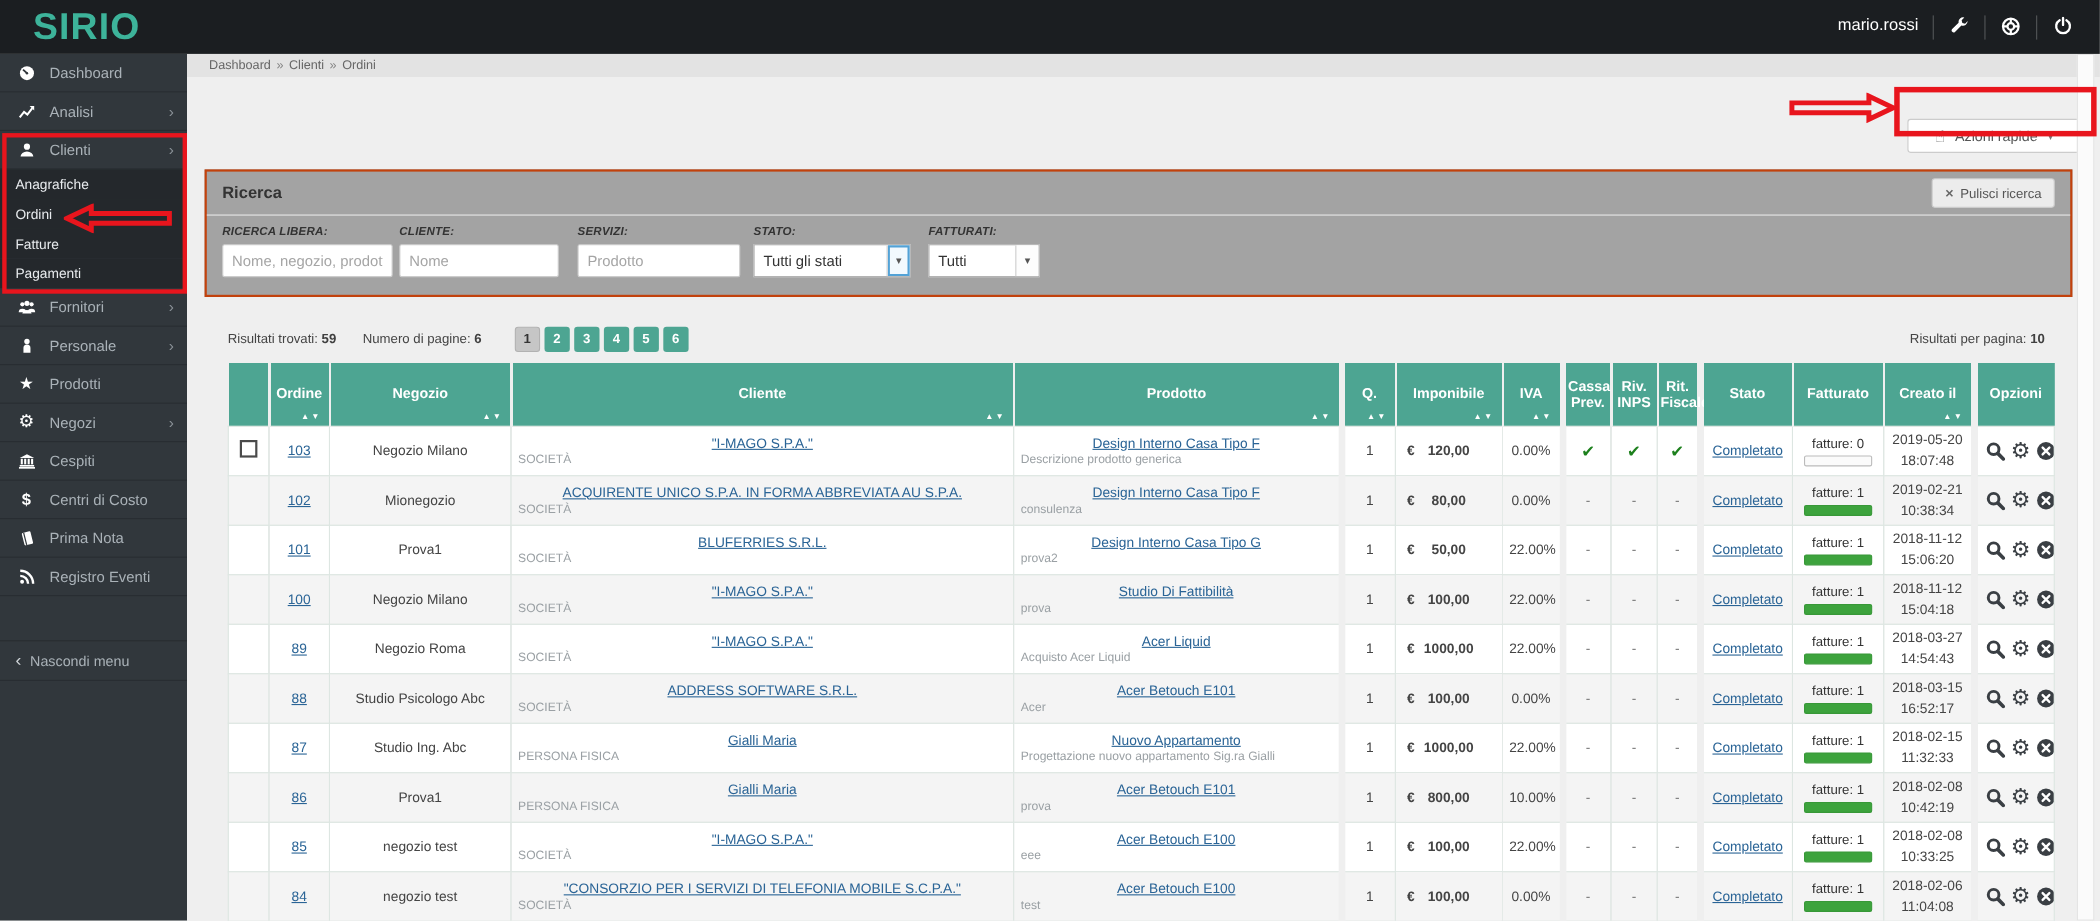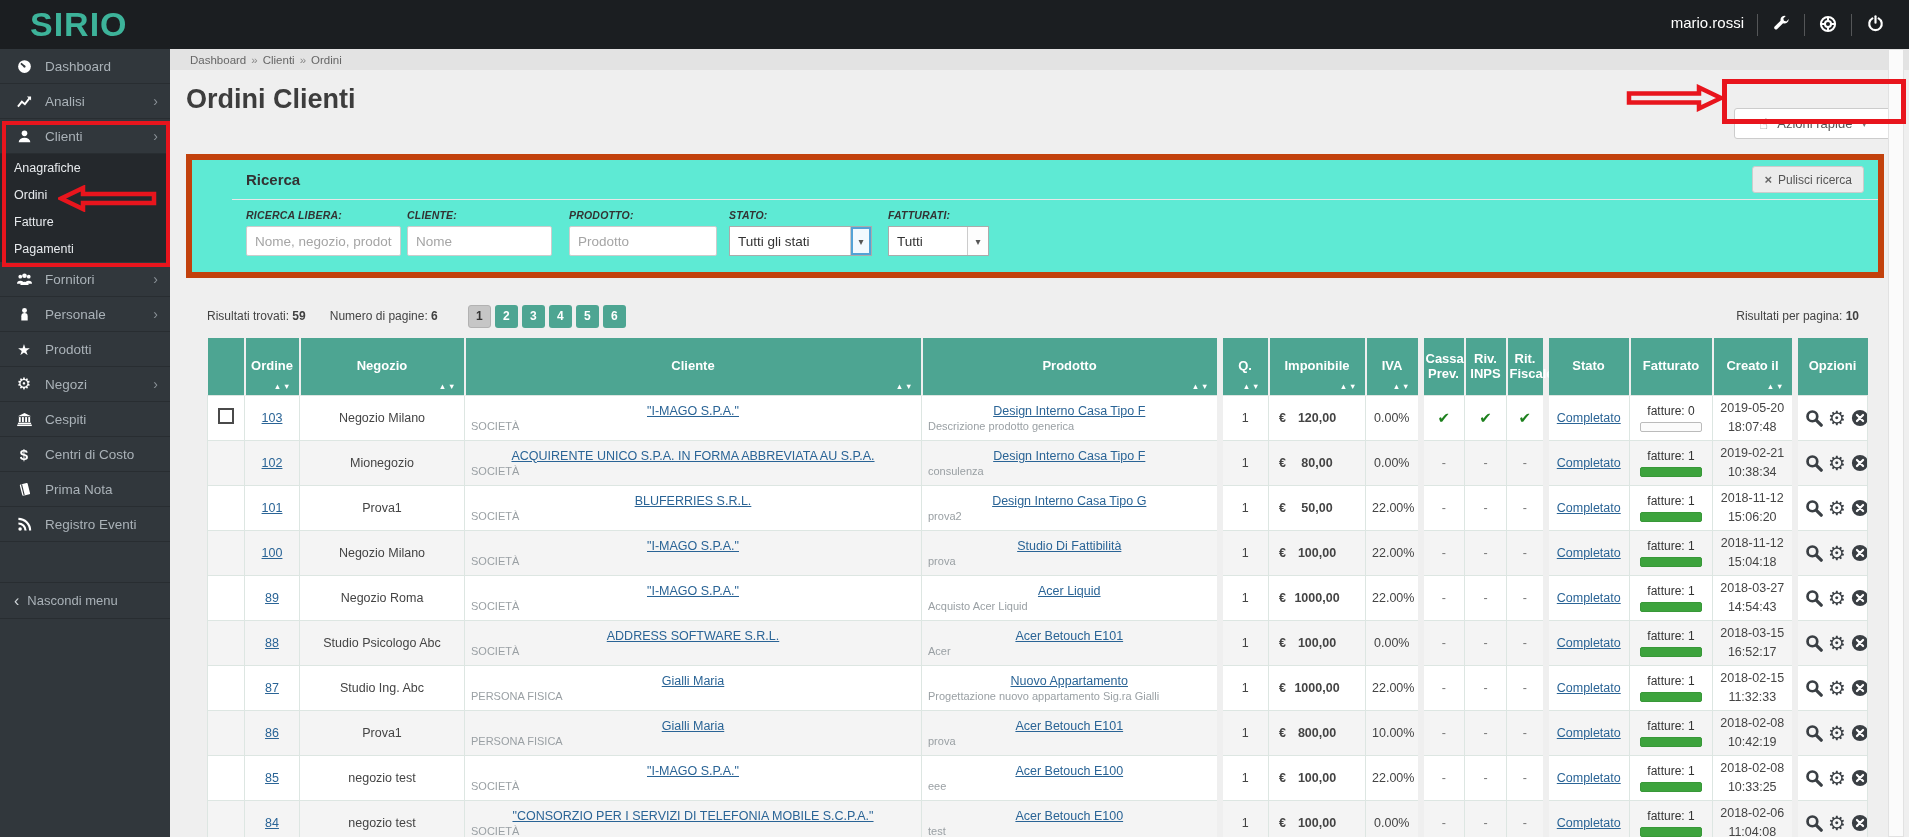--- a/index.html
+++ b/index.html
@@ -36,21 +36,21 @@
   .bc-item { cursor:default; }
   .page-header { position:relative; padding:14px 0 0 16px; height:68px; }
   .page-header h1 { font-size:27px; font-weight:bold; color:#3d3d3d; }
   .quick-actions { position:absolute; right:17px; top:38px; height:31px; min-width:158px;
     background:#fff; border:1px solid #ccc; border-radius:3px; font-size:13px; color:#555;
     display:flex; align-items:center; justify-content:center; gap:9px; cursor:pointer;
     font-family:"Liberation Sans","DejaVu Sans",sans-serif; }
   .hand { font-size:15px; color:#777; }
   .chev-down { font-size:11px; color:#777; }
   
-  .panel { margin:16px 25px 0 16px; background:#5eead4; border:6px solid #c2410c;padding-left:40px; }
+  .panel { margin:16px 25px 0 16px; background:#a3a3a3; border:2px solid #c2410c; }
   .panel-head { height:40px; display:flex; align-items:center; justify-content:space-between;
     padding:0 14px; border-bottom:1px solid #e8e8e8; }
   .panel-title { font-size:15px; font-weight:bold; color:#333; }
   .clear-btn { height:27px; background:#ececec; border:1px solid #ccc; border-radius:3px;
     padding:0 11px; font-size:12px; color:#555; display:flex; align-items:center; gap:6px; cursor:pointer;
     font-family:"Liberation Sans","DejaVu Sans",sans-serif; }
   .clear-btn .x { font-weight:bold; font-size:13px; color:#666; }
   .panel-body { display:flex; padding:9px 14px 16px; }
   .field { display:flex; flex-direction:column; }
   .field:nth-child(1){ width:155px; }
@@ -290,21 +290,20 @@
 <main class="main">
   <div class="breadcrumb" id="breadcrumb">
       <span class="bc-item">Dashboard</span>
       <span class="bc-sep">»</span>
       <span class="bc-item">Clienti</span>
       <span class="bc-sep">»</span>
       <span class="bc-item">Ordini</span>
     </div>
 
   <div class="page-header">
-    <h1>Ordini Clienti</h1>
     <button class="quick-actions">
       <span class="hand">☝</span>
       <span>Azioni rapide</span>
       <span class="chev-down">▾</span>
     </button>
   </div>
 
   <section class="panel">
     <div class="panel-head">
       <span class="panel-title">Ricerca</span>
@@ -316,21 +315,21 @@
     <div class="panel-body" id="search-fields">
         <div class="field">
     <label class="f-label">RICERCA LIBERA:</label>
     <input type="text" placeholder="Nome, negozio, prodotto" style="">
   </div>
         <div class="field">
     <label class="f-label">CLIENTE:</label>
     <input type="text" placeholder="Nome" style="">
   </div>
         <div class="field">
-    <label class="f-label">PRODOTTO:</label>
+    <label class="f-label">SERVIZI:</label>
     <input type="text" placeholder="Prodotto" style="">
   </div>
         <div class="field">
     <label class="f-label">STATO:</label>
     <div class="selectbox focused">
       <span class="sel-value">Tutti gli stati</span>
       <span class="arrowbox">▾</span>
     </div>
   </div>
         <div class="field">

